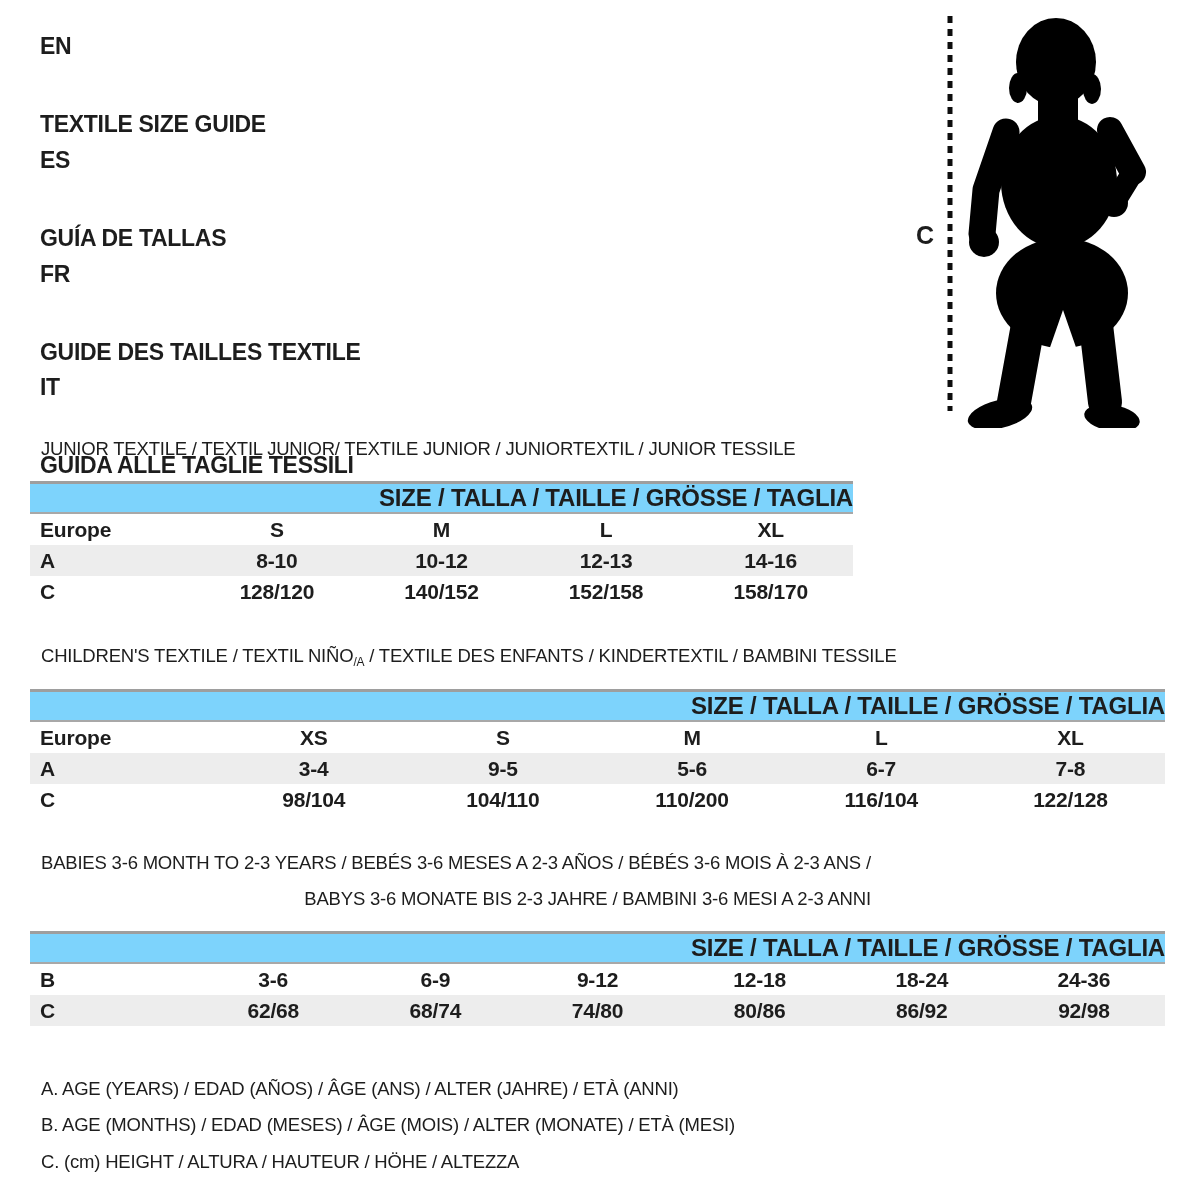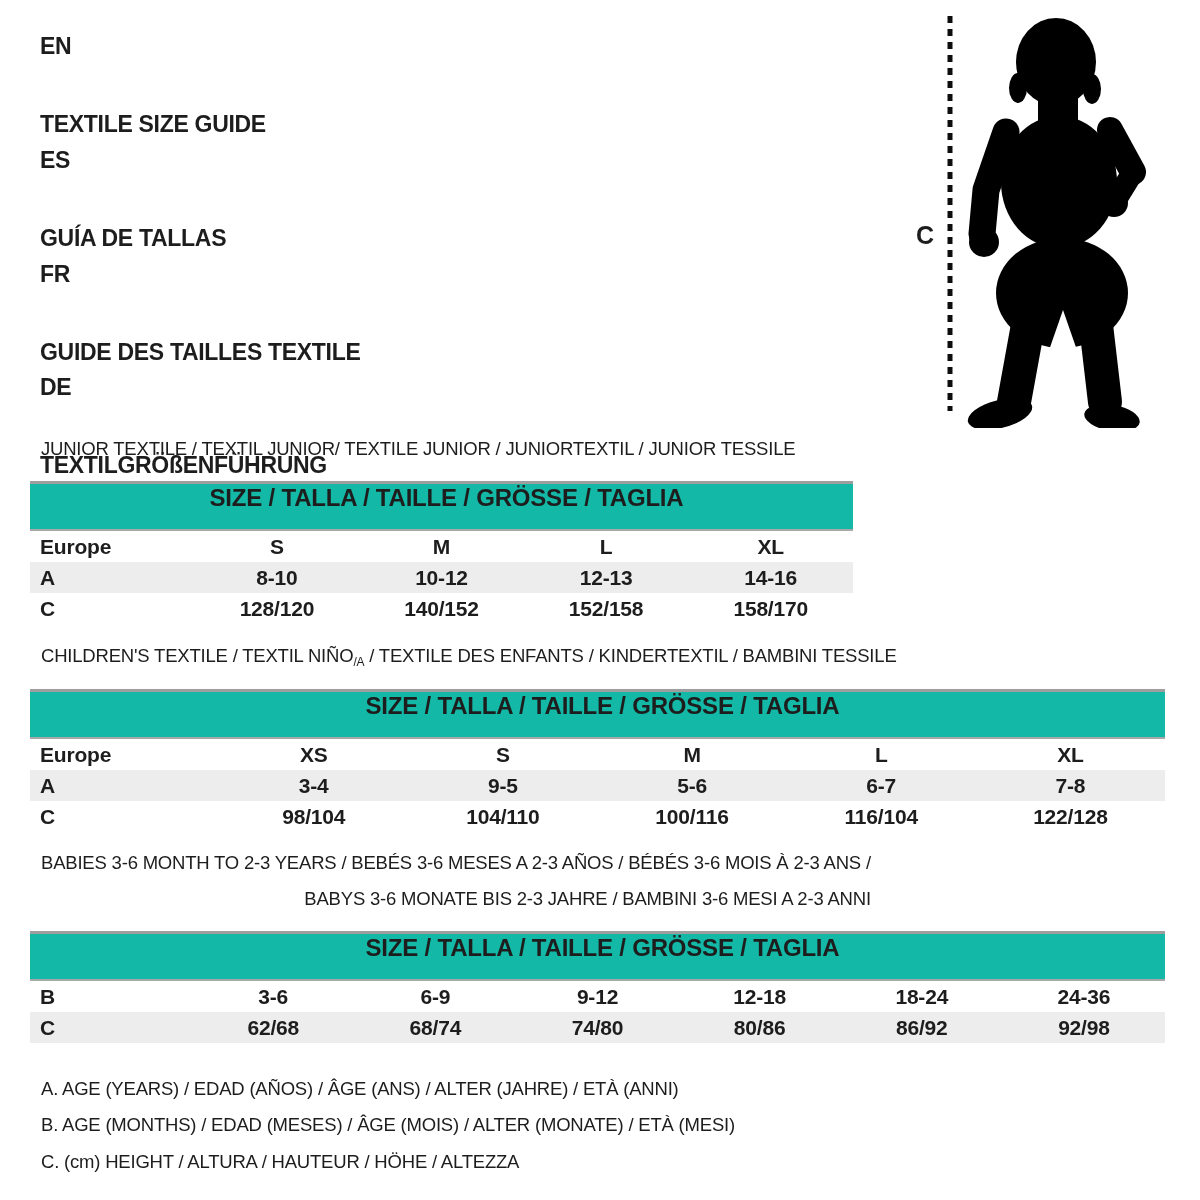--- a/index.html
+++ b/index.html
@@ -20,22 +20,22 @@
   #children-title{left:41px;top:645px;}
   #babies-title{left:41px;top:845px;line-height:36px;}
   .title-sub{font-size:12px;vertical-align:-4px;}
   
   .size-table{position:absolute;border-collapse:collapse;table-layout:fixed;
     font-size:21px;font-weight:700;letter-spacing:-0.2px;}
   #junior-table{left:30px;top:481px;width:823px;}
   #children-table{left:30px;top:689px;width:1135px;}
   #babies-table{left:30px;top:931px;width:1135px;}
   .size-table th.bar{
-    background:#14b8a6;border-top:3px solid #9e9e9e;border-bottom:2px solid #a8a8a8;
-    text-align:center;padding:0 0 17px 10px;height:27px;font-size:24px;font-weight:700;
+    background:#7dd3fc;border-top:3px solid #9e9e9e;border-bottom:2px solid #a8a8a8;
+    text-align:right;padding:0 0 0 10px;height:27px;font-size:24px;font-weight:700;
     letter-spacing:-0.2px;white-space:nowrap;overflow:hidden;
   }
   .size-table td{text-align:center;height:31px;padding:0;}
   .size-table td.lbl{text-align:left;padding-left:10px;}
   .size-table tr.alt{background:#ededed;}
   #junior-table td.lbl{width:13%;}
   #children-table td.lbl{width:9%;}
   #babies-table td.lbl{width:12%;}
   
   .legend-block{position:absolute;left:41px;top:1071px;font-size:18.5px;font-weight:400;
@@ -49,24 +49,20 @@
     <span class="lang-code">EN</span>
     <span>TEXTILE SIZE GUIDE</span>
   </div>
   <div class="lang-row">
     <span class="lang-code">ES</span>
     <span>GUÍA DE TALLAS</span>
   </div>
   <div class="lang-row">
     <span class="lang-code">FR</span>
     <span>GUIDE DES TAILLES TEXTILE</span>
-  </div>
-  <div class="lang-row">
-    <span class="lang-code">DE</span>
-    <span>TEXTILGRÖßENFÜHRUNG</span>
   </div>
   <div class="lang-row">
     <span class="lang-code">IT</span>
     <span>GUIDA ALLE TAGLIE TESSILI</span>
   </div>
 </div>
 
 <svg class="figure-svg" width="300" height="420" viewBox="0 0 300 420" aria-hidden="true">
   <line x1="50" y1="8" x2="50" y2="403" stroke="#0d0d0d" stroke-width="5" stroke-dasharray="7 6"></line>
   <text x="16" y="236" font-size="25" font-weight="bold" fill="#1d1d1d">C</text>
@@ -145,21 +141,21 @@
         <td>3-4</td>
         <td>9-5</td>
         <td>5-6</td>
         <td>6-7</td>
         <td>7-8</td>
       </tr>
       <tr>
         <td class="lbl">C</td>
         <td>98/104</td>
         <td>104/110</td>
-        <td>100/116</td>
+        <td>110/200</td>
         <td>116/104</td>
         <td>122/128</td>
       </tr>
     </tbody>
 </table>
 
 <div class="section-title" id="babies-title">
   <div>BABIES 3-6 MONTH TO 2-3 YEARS / BEBÉS 3-6 MESES A 2-3 AÑOS / BÉBÉS 3-6 MOIS À 2-3 ANS /</div>
   <div>BABYS 3-6 MONATE BIS 2-3 JAHRE / BAMBINI 3-6 MESI A 2-3 ANNI</div>
 </div>

